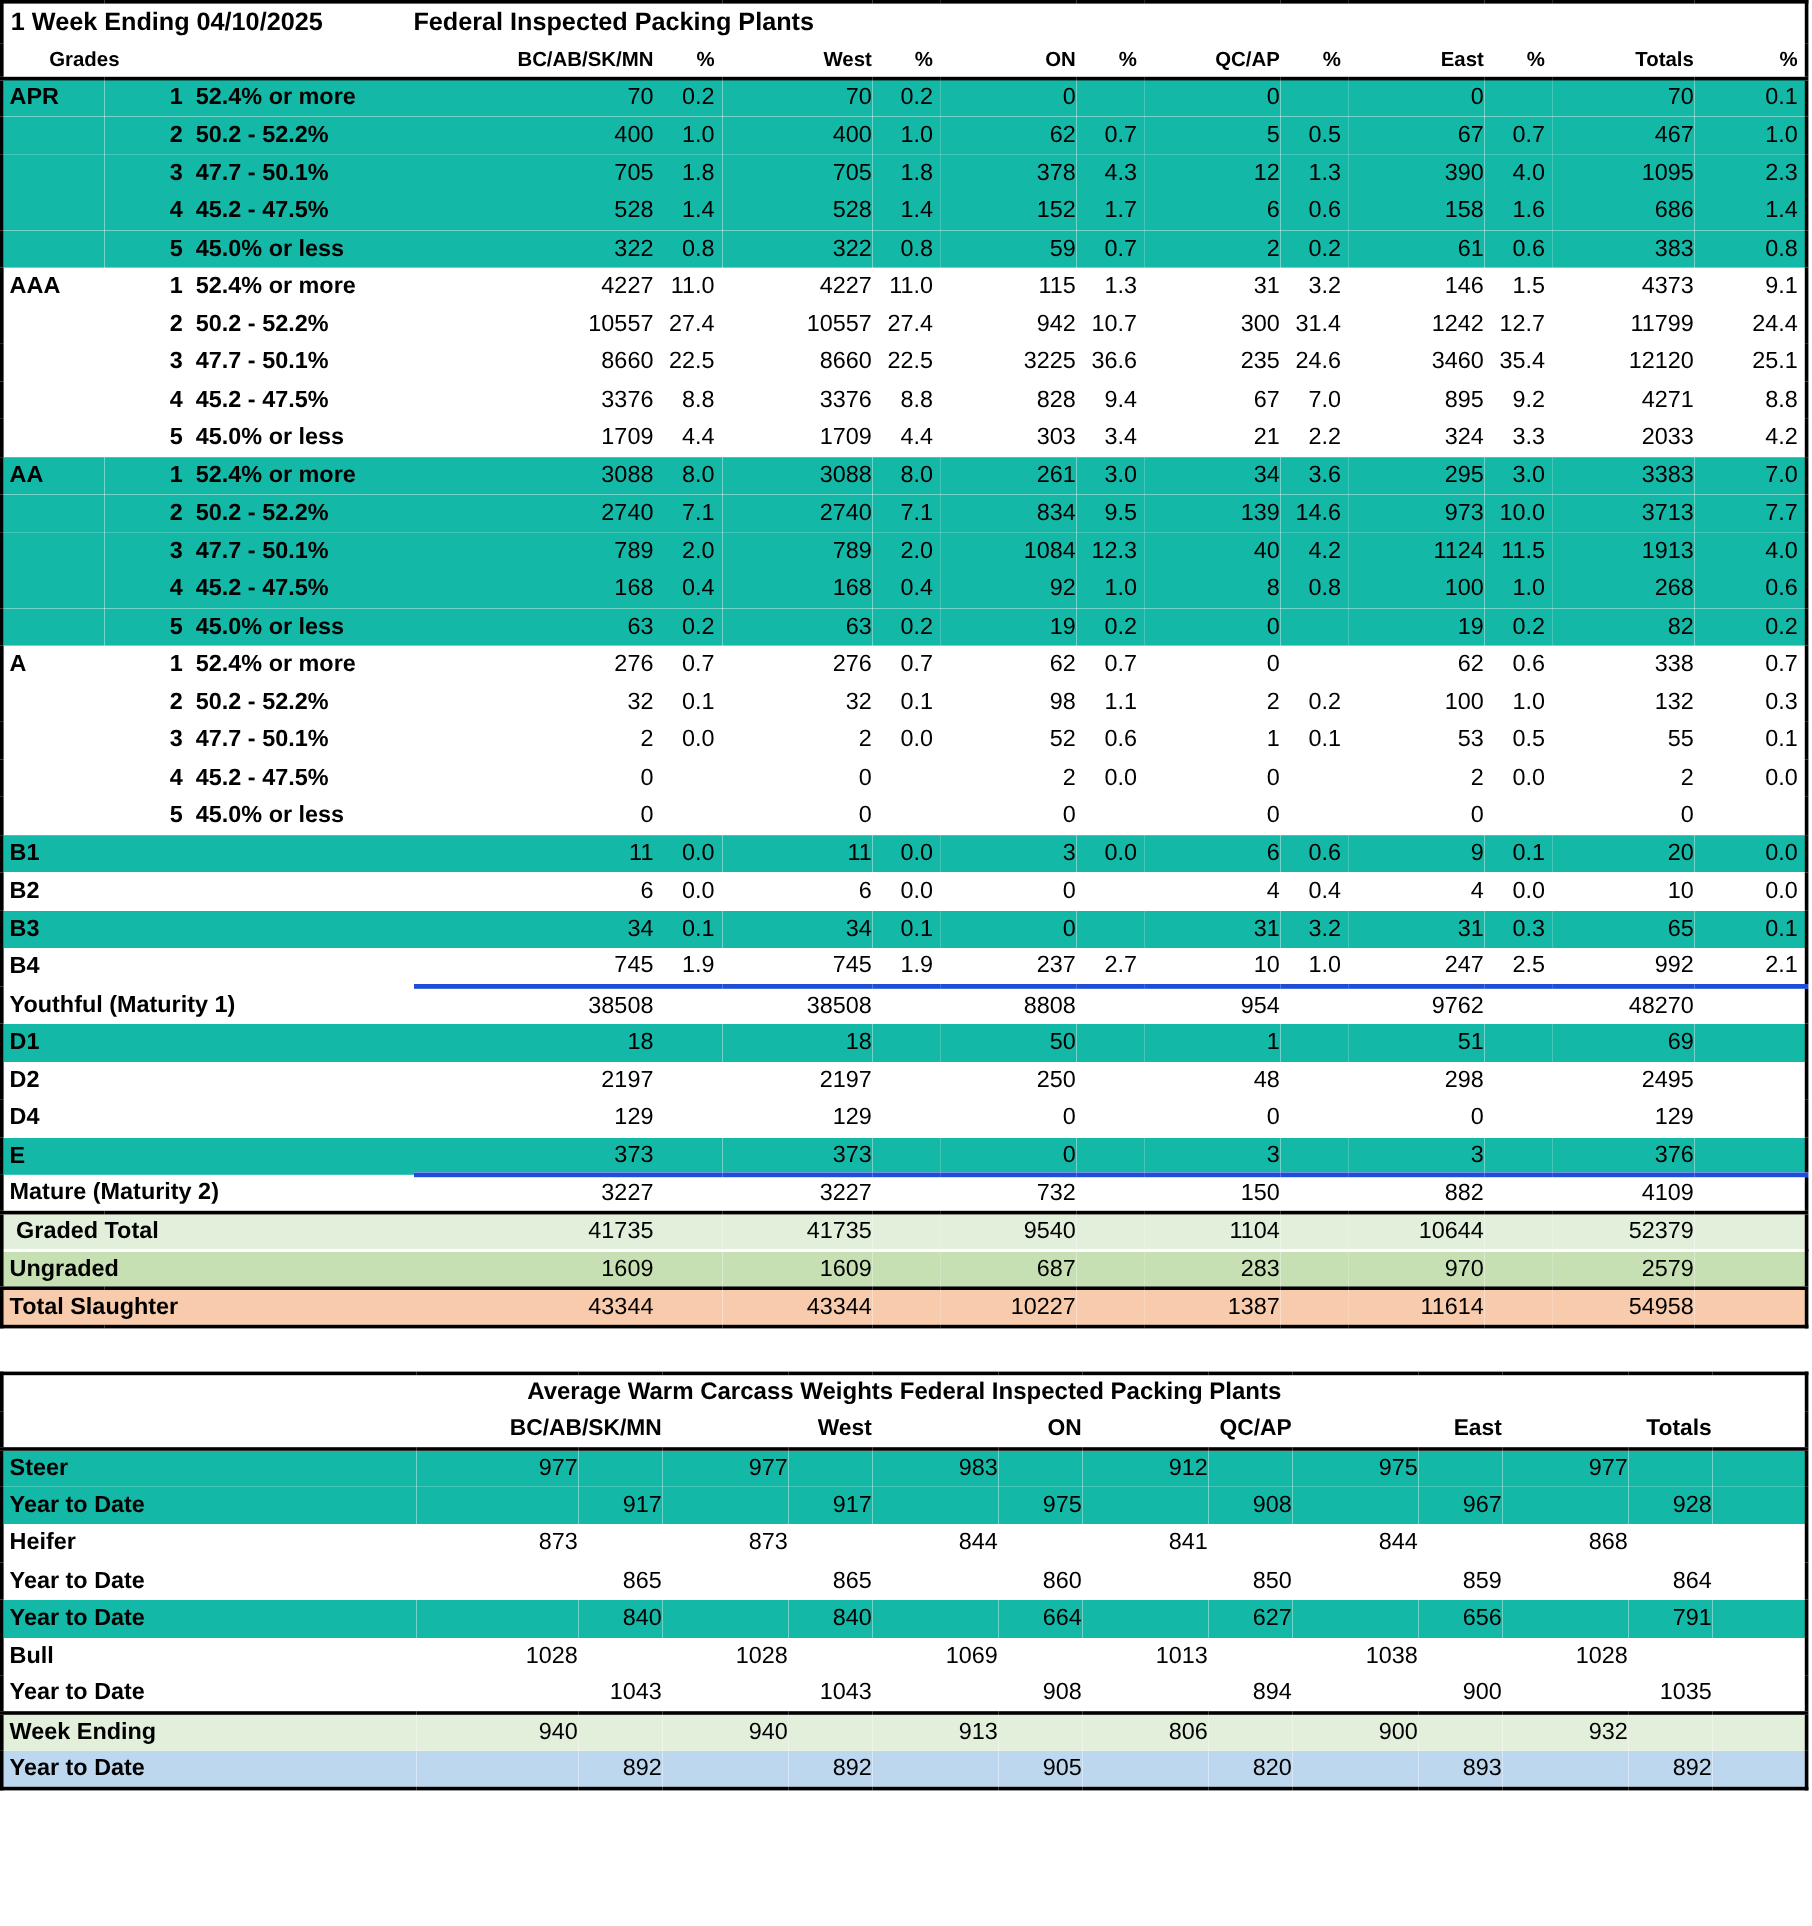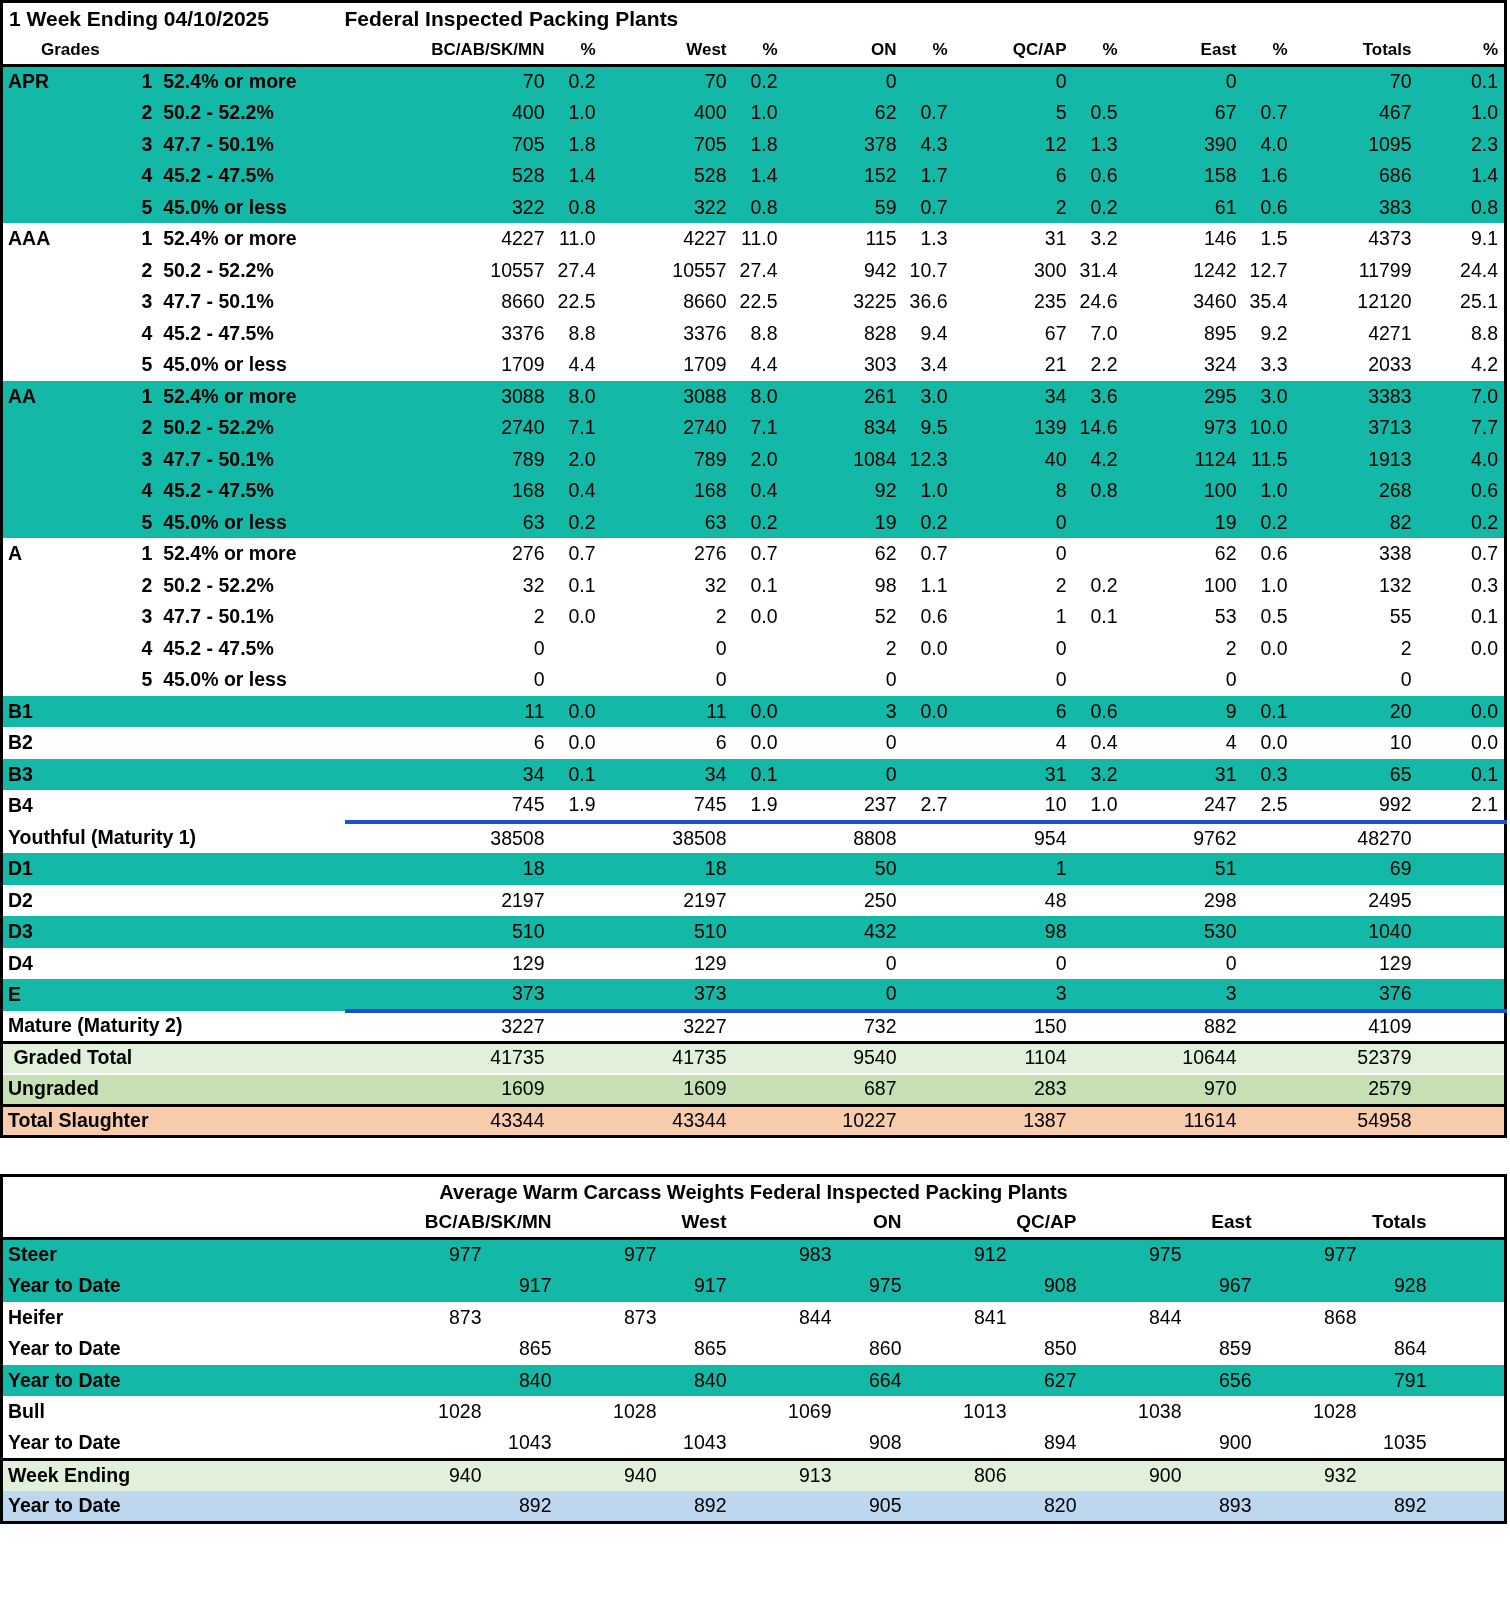--- a/index.html
+++ b/index.html
@@ -511,35 +511,20 @@
           <td class="c-pct"></td>
           <td class="c-num">250</td>
           <td class="c-pct"></td>
           <td class="c-num">48</td>
           <td class="c-pct"></td>
           <td class="c-num">298</td>
           <td class="c-pct"></td>
           <td class="c-num">2495</td>
           <td class="c-pct"></td>
         </tr>
-        <tr class="gray">
-          <td class="c-label" colspan="2">D3</td>
-          <td class="c-num">510</td>
-          <td class="c-pct"></td>
-          <td class="c-num">510</td>
-          <td class="c-pct"></td>
-          <td class="c-num">432</td>
-          <td class="c-pct"></td>
-          <td class="c-num">98</td>
-          <td class="c-pct"></td>
-          <td class="c-num">530</td>
-          <td class="c-pct"></td>
-          <td class="c-num">1040</td>
-          <td class="c-pct"></td>
-        </tr>
         <tr class="white">
           <td class="c-label" colspan="2">D4</td>
           <td class="c-num">129</td>
           <td class="c-pct"></td>
           <td class="c-num">129</td>
           <td class="c-pct"></td>
           <td class="c-num">0</td>
           <td class="c-pct"></td>
           <td class="c-num">0</td>
           <td class="c-pct"></td>

